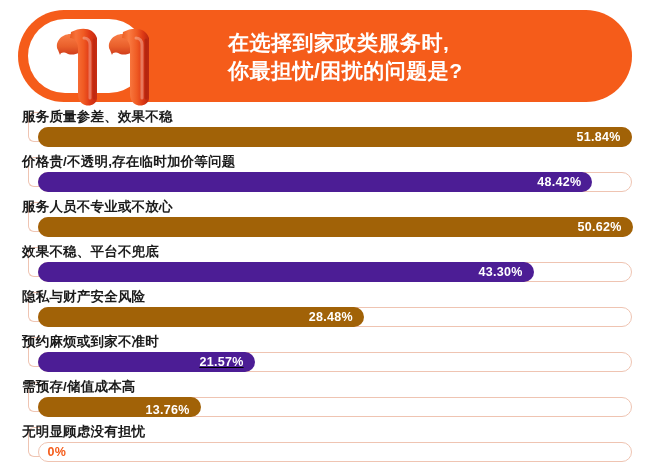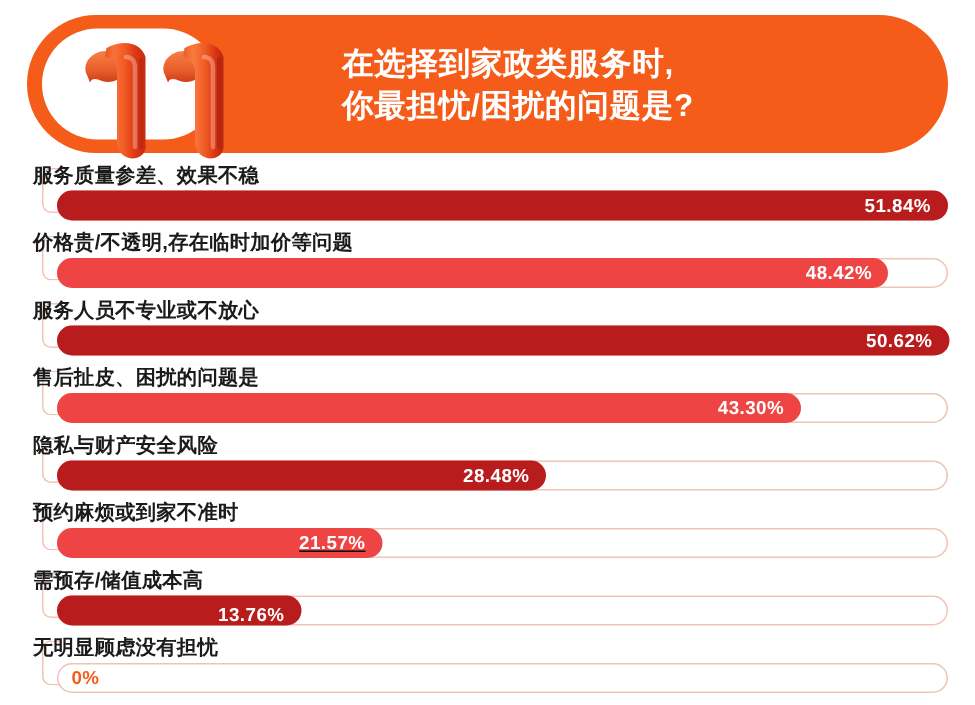--- a/index.html
+++ b/index.html
@@ -93,22 +93,22 @@
   .fill{
     position:absolute;
     left:-1.4px; top:-1.4px;
     height:20px;
     box-sizing:border-box;
     border-radius:10px;
     display:flex;
     align-items:center;
     justify-content:flex-end;
   }
-  .fill.solid{ background:#b91c1c; }
-  .fill.light{ background:#ef4444; }
+  .fill.solid{ background:#a16207; }
+  .fill.light{ background:#4c1d95; }
   .fill .val{
     color:#ffffff;
     font-size:12.5px;
     font-weight:bold;
     padding-right:11px;
     letter-spacing:.3px;
     white-space:nowrap;
   }
   
   .fill.zero{ background:transparent; justify-content:flex-start; }
@@ -192,21 +192,21 @@
       <div class="bracket"></div>
       <div class="row-label">服务人员不专业或不放心</div>
       <div class="track">
         <div class="fill solid" style="width: 595px;">
           <span class="val">50.62%</span>
         </div>
       </div>
     </div>
     <div class="row">
       <div class="bracket"></div>
-      <div class="row-label">售后扯皮、困扰的问题是</div>
+      <div class="row-label">效果不稳、平台不兜底</div>
       <div class="track">
         <div class="fill light" style="width: 496.146px;">
           <span class="val">43.30%</span>
         </div>
       </div>
     </div>
     <div class="row">
       <div class="bracket"></div>
       <div class="row-label">隐私与财产安全风险</div>
       <div class="track">

